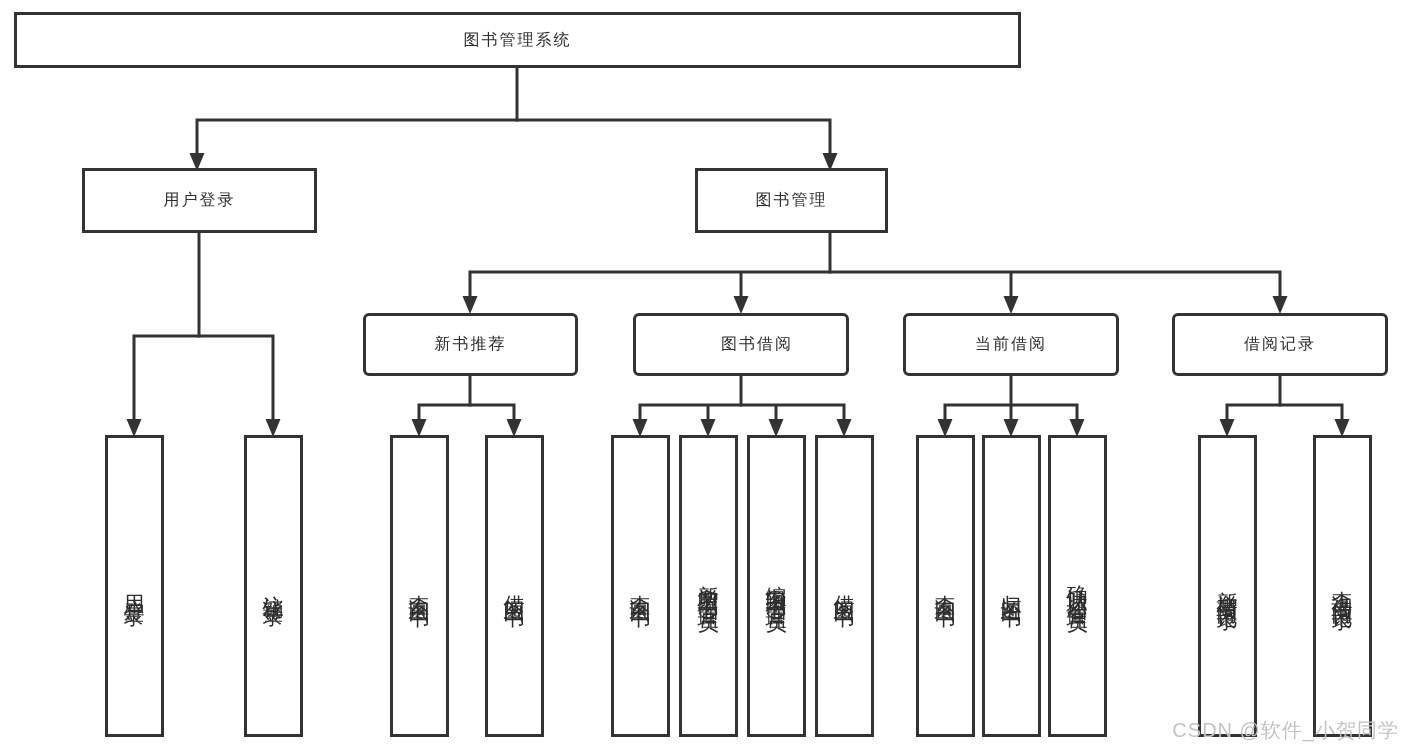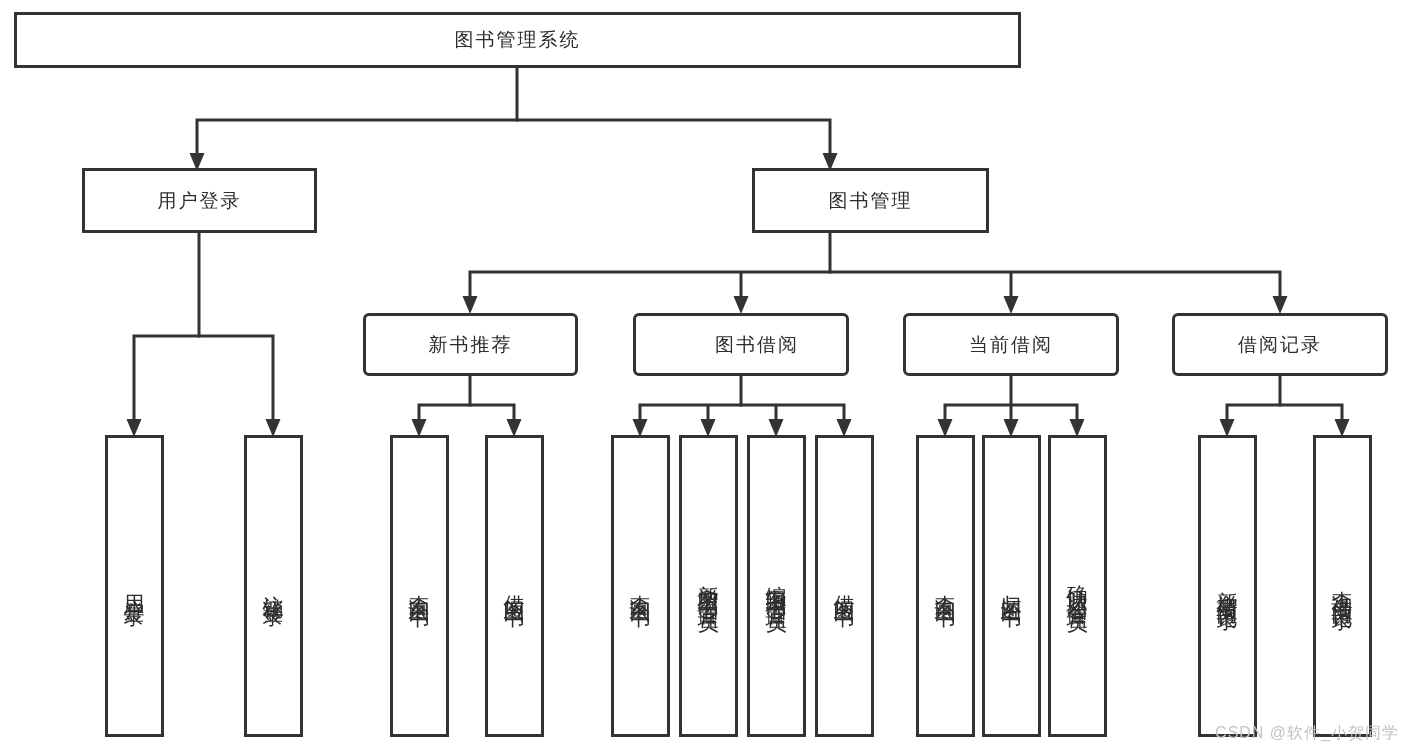--- a/index.html
+++ b/index.html
@@ -26,21 +26,21 @@
   .wires path { stroke: var(--line); stroke-width: 3; fill: none; }
   .wires polygon { fill: var(--line); stroke: none; }
   .node {
     position: absolute;
     border: 3px solid var(--line);
     background: var(--background);
     display: flex;
     align-items: center;
     justify-content: center;
     color: var(--text);
-    font-size: 19px;
+    font-size: 16px;
     letter-spacing: 2px;
     white-space: nowrap;
     z-index: 1;
   }
   .leaf {
     writing-mode: vertical-rl;
     text-orientation: mixed;
     font-size: 21px;
     letter-spacing: 4px;
     line-height: 1;
@@ -48,21 +48,21 @@
     width: 59px;
     height: 302px;
     top: 435px;
   }
   .lvl2 { top: 168px; height: 65px; }
   .lvl3 { top: 313px; height: 63px; border-radius: 6px; }
   .watermark {
     position: absolute;
     right: 6px;
     bottom: 3px;
-    font-size: 16px;
+    font-size: 20px;
     letter-spacing: 1px;
     color: var(--watermark);
     z-index: 2;
     white-space: nowrap;
   }
 </style>
 </head>
 <body>
 
 <div class="canvas">
@@ -129,21 +129,21 @@
     </g>
   </svg>
 
   <div class="node" style="left:14px; top:12px; width:1007px; height:56px;">
     <span>图书管理系统</span>
   </div>
 
   <div class="node lvl2" style="left:82px; width:235px;">
     <span>用户登录</span>
   </div>
-  <div class="node lvl2" style="left:752px; width:237px;">
+  <div class="node lvl2" style="left:695px; width:193px;">
     <span>图书管理</span>
   </div>
 
   <div class="node lvl3" style="left:363px; width:215px;">
     <span>新书推荐</span>
   </div>
   <div class="node lvl3" style="left:633px; width:216px;padding-left:32px;">
     <span>图书借阅</span>
   </div>
   <div class="node lvl3" style="left:1172px; width:216px;">

